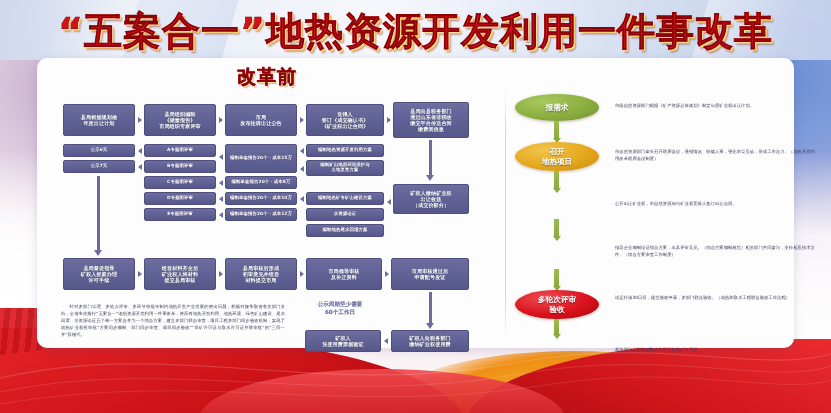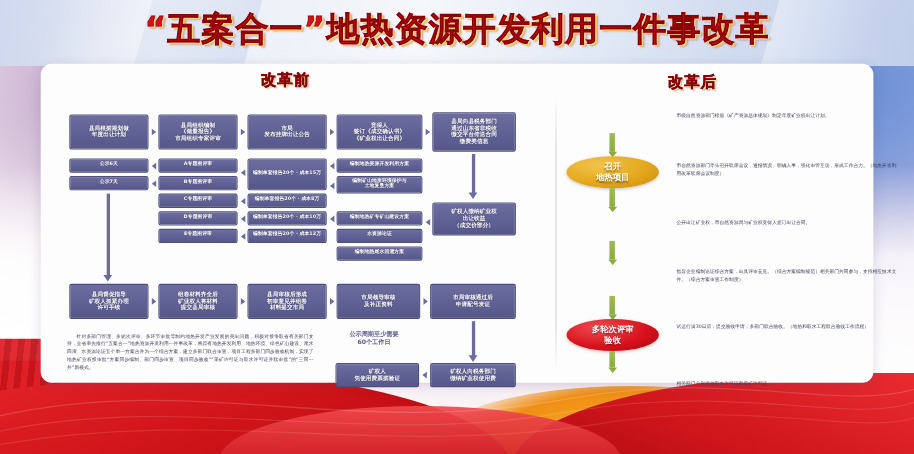--- a/index.html
+++ b/index.html
@@ -76,39 +76,39 @@
     background:repeating-linear-gradient(96deg,#e02027 0 6px,#c4141a 6px 12px);
     transform:skewY(-7deg);transform-origin:left bottom;
     border-radius:0 8px 0 0;opacity:.95;
   }
 
   
   .title-wrap{position:absolute;left:0;right:0;top:6px;text-align:center;z-index:6;}
   .title{
     display:inline-block;
     font-family:"DejaVu Sans","Liberation Sans",sans-serif;
-    font-size:30px;font-weight:bold;letter-spacing:1px;
+    font-size:38px;font-weight:bold;letter-spacing:1px;
     color:#d4111b;
     -webkit-text-stroke:.6px #8d0206;
     text-shadow:
       1px 1px 0 #ffe9a8, 2px 2px 0 #f5c45a,
       2.5px 2.5px 2px rgba(120,0,0,.45);
   }
 
   
   .card{
     position:absolute;left:37px;top:58px;width:757px;height:290px;
     background:#fdfdfd;border-radius:10px;
     box-shadow:0 2px 10px rgba(90,70,120,.18);
     z-index:4;
   }
   .card-inner{position:absolute;inset:0;}
 
   .sec-title{
-    position:absolute;font-size:14px;font-weight:bold;color:#0f172a;
+    position:absolute;font-size:19px;font-weight:bold;color:#7f1d1d;
     -webkit-text-stroke:.4px #8d0206;
     text-shadow:1px 1px 0 #ffe6a6, 1.6px 1.6px 1.6px rgba(120,0,0,.35);
     letter-spacing:1px;
   }
   #t-before{left:200px;top:6px;}
   #t-after{left:570px;top:8px;}
 
   .divider{
     position:absolute;left:468px;top:30px;width:1px;height:250px;
     background:linear-gradient(180deg,rgba(160,160,190,0) 0%,rgba(150,150,185,.42) 18%,rgba(150,150,185,.42) 82%,rgba(160,160,190,0) 100%);
@@ -196,21 +196,20 @@
       <path d="M0,84 C170,48 330,100 520,66 C670,40 770,78 831,58" fill="none" stroke="#ffffff" stroke-opacity=".28" stroke-width="1"></path>
       <path d="M0,96 C200,62 340,108 540,78 C680,54 780,88 831,72" fill="none" stroke="#ffd7a0" stroke-opacity=".3" stroke-width="1"></path>
     </svg>
     <div class="rib-left-flag"></div>
   </div>
 
   <div class="card">
     <div class="card-inner">
 
       <div class="sec-title" id="t-before">改革前</div>
-      <div class="sec-title" id="t-after">改革后</div>
       <div class="divider"></div>
 
       <div class="fbox big" style="left:26px;top:46px;width:72px;height:32px;">
           <span>县局根据规划做
 年度出让计划</span>
         </div>
       <div class="arrow-r" style="left:101px;top:59px;"></div>
       <div class="fbox big" style="left:107px;top:46px;width:72px;height:32px;">
           <span>县局组织编制
 《储量报告》
@@ -350,20 +349,23 @@
       <div class="arrow-l" style="left:347px;top:280px;"></div>
       <div class="fbox big" style="left:354px;top:272px;width:78px;height:22px;">
           <span>矿权人向税务部门
 缴纳矿业权使用费</span>
         </div>
 
       <div class="note" style="left:24px;top:246px;width:224px;">
         <span class="ind">针对多部门管理、多轮次评审、多环节审批等制约地热开发产业发展的突出问题，积极对接争取省有关部门支持，全省率先推行“五案合一”地热资源开发利用一件事改革，将原有地热开发利用、地热环境、绿色矿山建设、尾水回灌、水资源论证五个单一方案合并为一个综合方案，建立多部门联合审查，项目工程多部门同步验收机制，实现了地热矿业权投审批“方案同步编制、部门同步审查、项目同步验收”“采矿许可证与取水许可证并联审批”的“三同一并”新模式。</span>
       </div>
 
+      <div class="ell" style="left:478px;top:36px;width:84px;height:27px;background:radial-gradient(ellipse at 35% 28%,#a8c95f,#8cae3f 55%,#6f9130 100%);">
+          <span>报需求</span>
+        </div>
       <div class="ga" style="left:515px;top:63px;height:22px;">
           <div class="stem"></div>
           <div class="head"></div>
         </div>
       <div class="desc" style="left:578px;top:44px;width:204px;">市级自然资源部门根据《矿产资源总体规划》制定年度矿业权出让计划。</div>
 
       <div class="ell" style="left:478px;top:84px;width:84px;height:29px;background:radial-gradient(ellipse at 35% 28%,#f2c44c,#e3a81d 55%,#c98a0e 100%);">
           <span>召开
 地热项目</span>
         </div>

